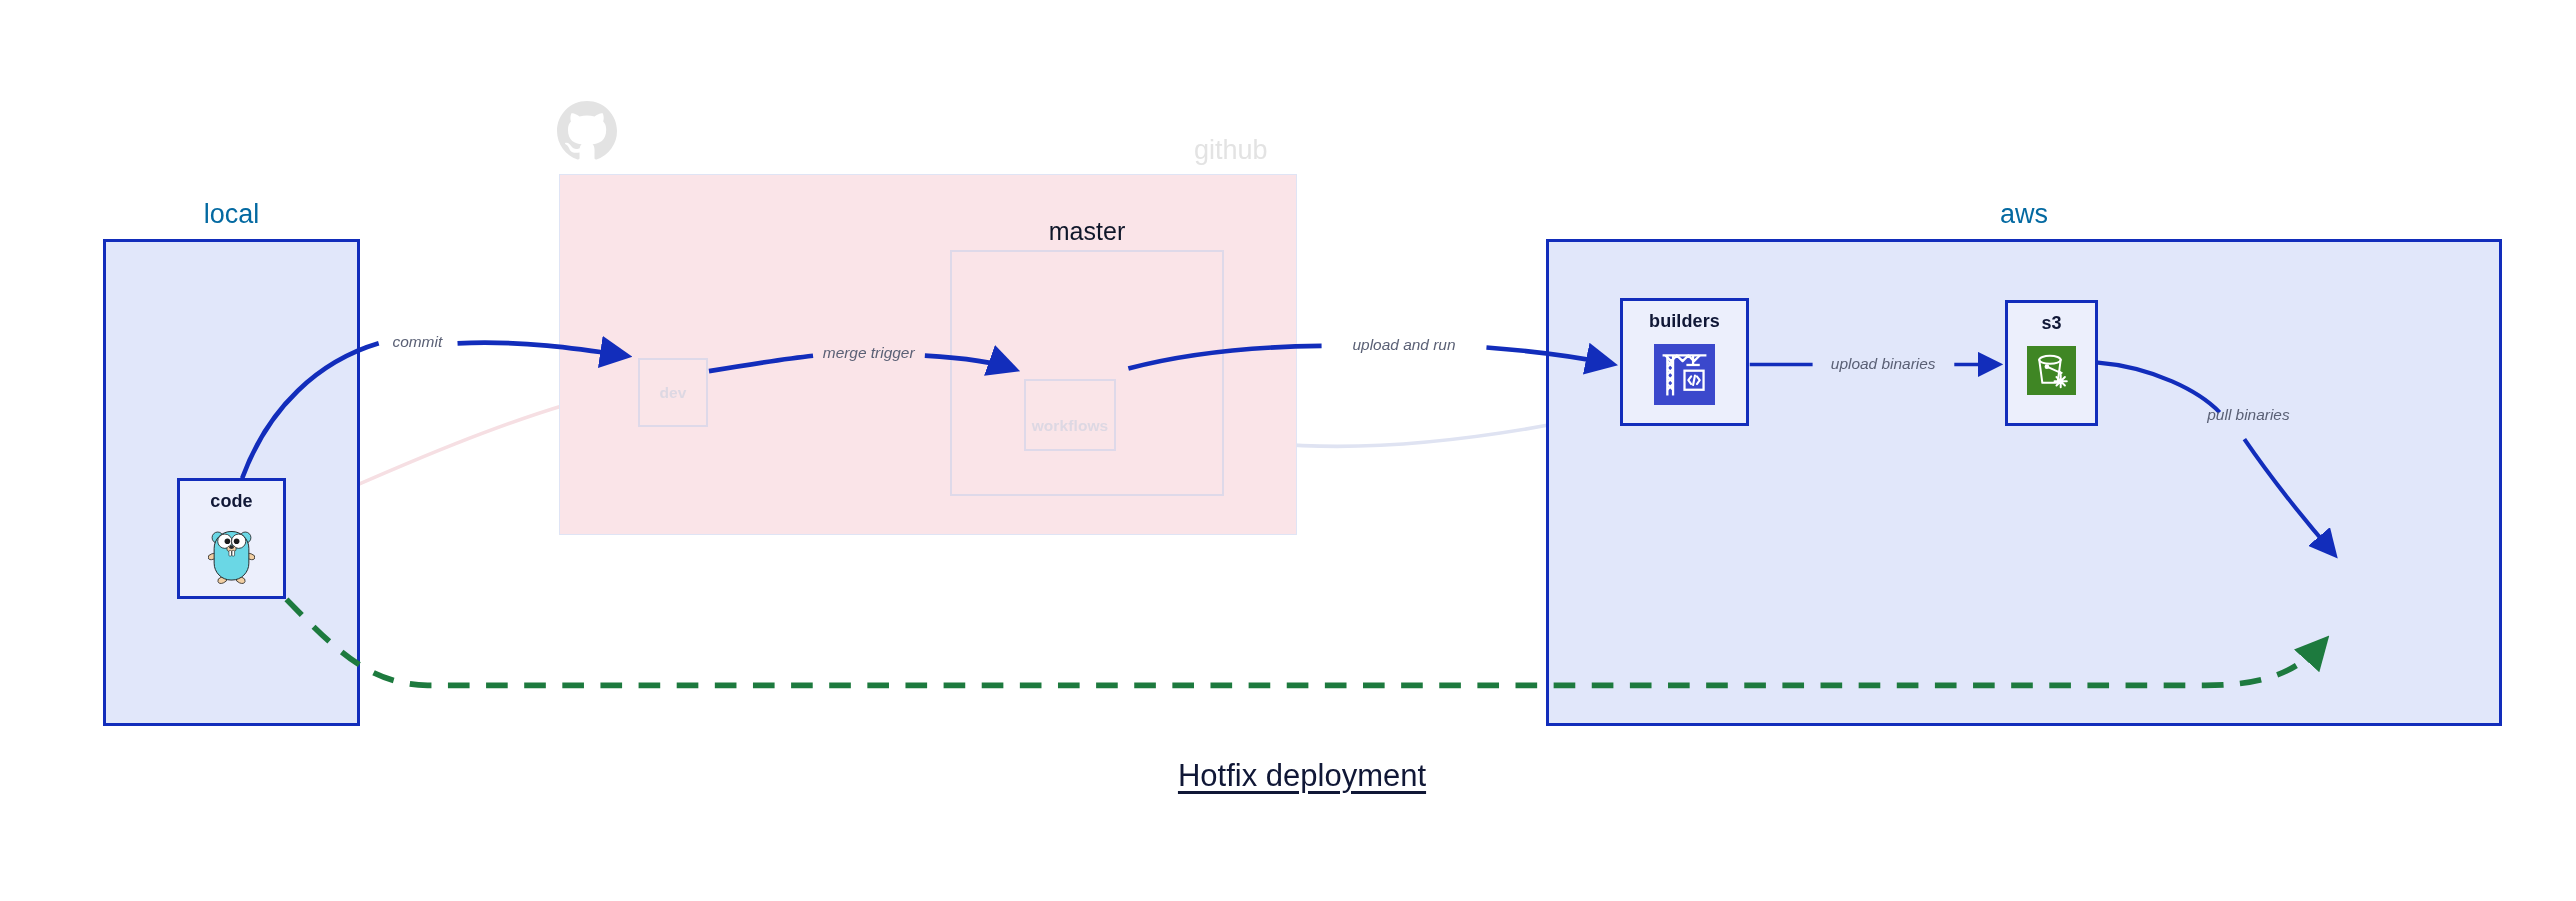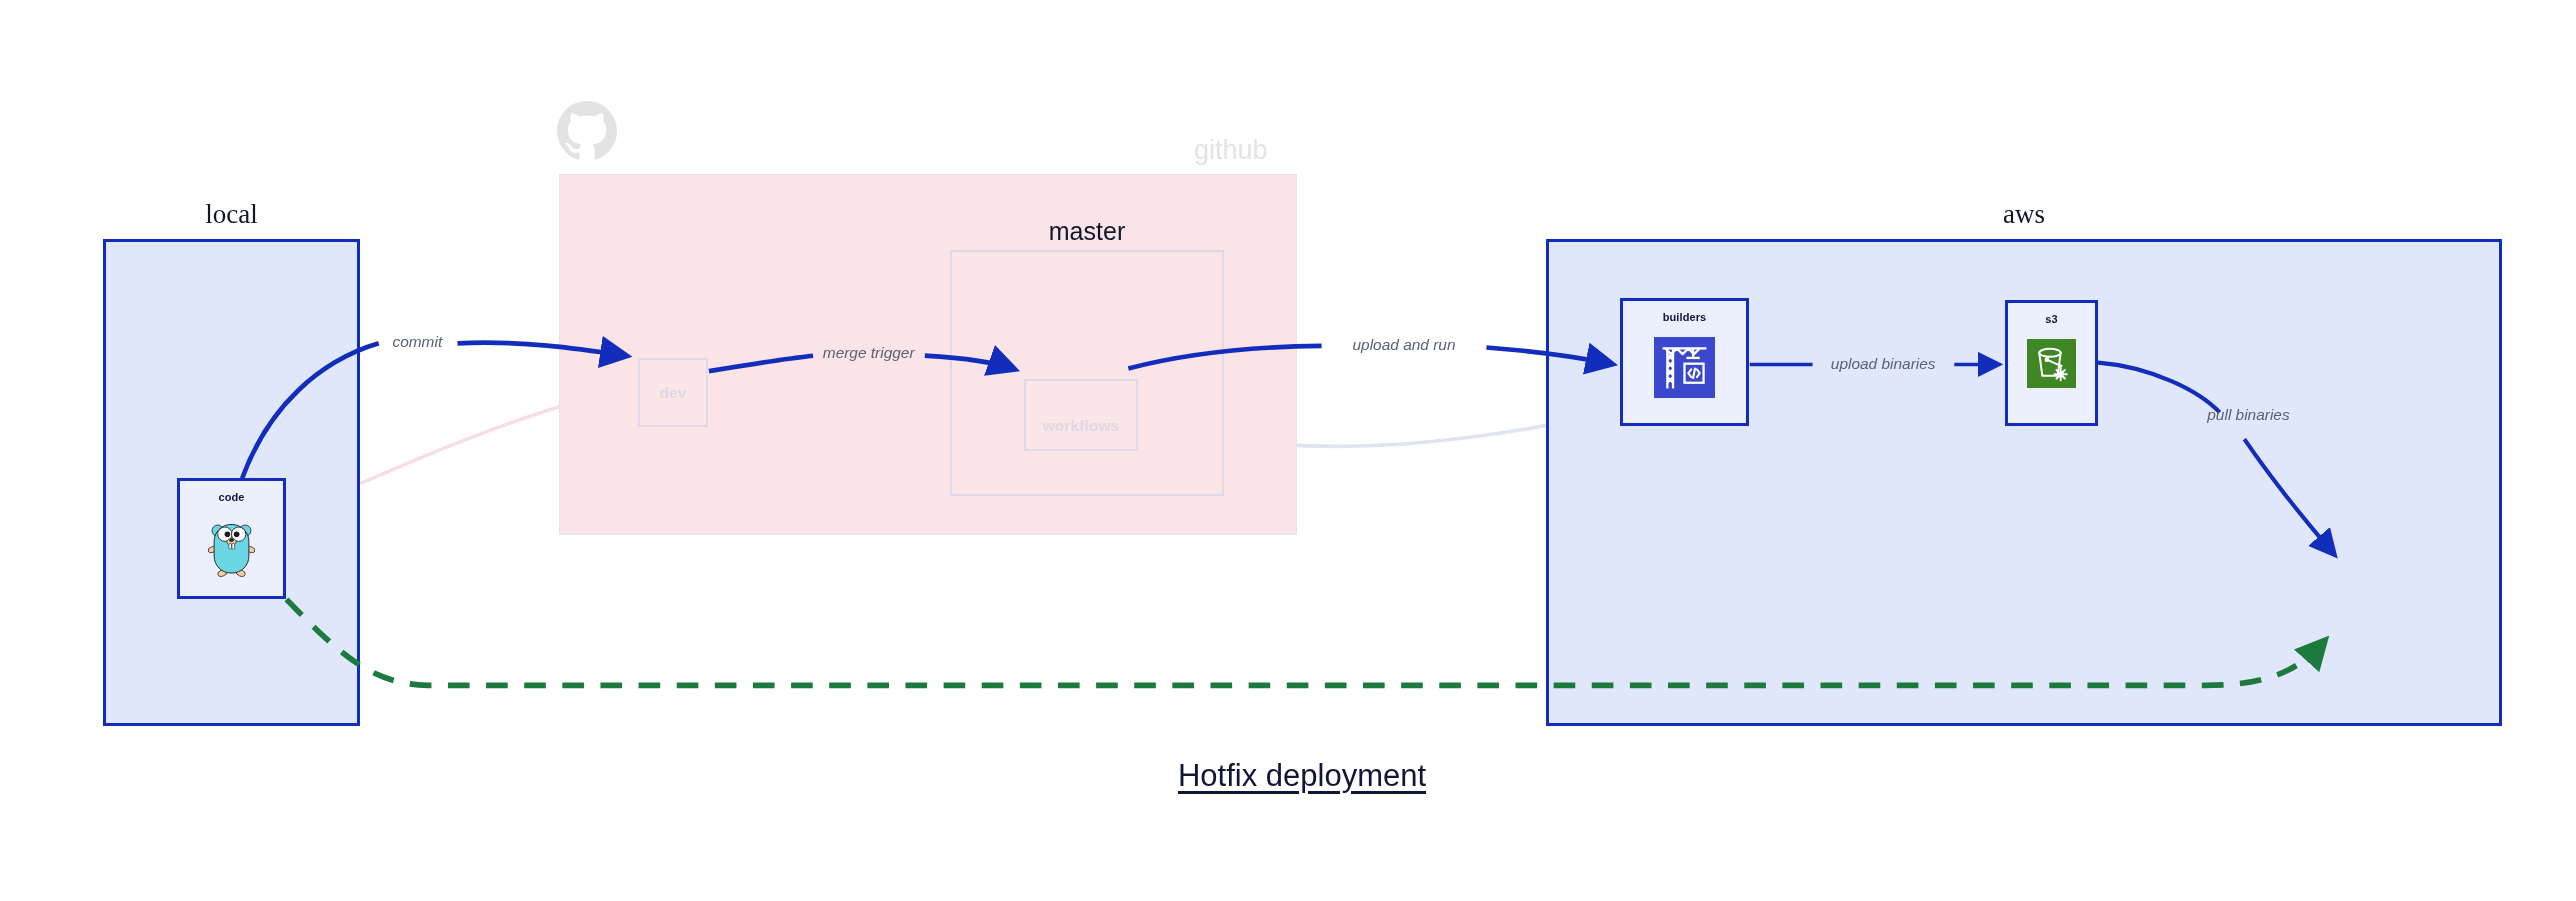--- a/index.html
+++ b/index.html
@@ -34,24 +34,23 @@
     background: transparent;
     border: 2.1px solid #ded9e9;
   }
   .group-label {
     position: absolute;
     font-family: "Liberation Sans", sans-serif;
     white-space: nowrap;
     line-height: 1;
   }
   .label-local, .label-aws {
-    color: #0f172a;
+    color: #0369a1;
     font-size: 27px;
     font-weight: 400;
-    font-family: Liberation Serif, serif;
   }
   .label-github {
     color: #e3e3e3;
     font-size: 27px;
     font-weight: 400;
   }
   .label-master {
     color: #0f172a;
     font-size: 25px;
     font-weight: 400;
@@ -60,21 +59,21 @@
   .node {
     position: absolute;
     box-sizing: border-box;
     display: flex;
     flex-direction: column;
     align-items: center;
     background: #eceffc;
     border: 3.6px solid #122dbb;
   }
   .node-title {
-    font-size: 11px;
+    font-size: 18px;
     font-weight: bold;
     color: #101736;
     margin-top: 11.3px;
     line-height: 1;
     letter-spacing: 0.1px;
   }
   .node-icon {
     margin-top: 13.4px;
   }
   
@@ -205,21 +204,21 @@
         <rect x="41" y="51" width="5" height="11" rx="1.5" fill="#ffffff" stroke="#1f1f1f" stroke-width="1.2"></rect>
         <rect x="47" y="51" width="5" height="11" rx="1.5" fill="#ffffff" stroke="#1f1f1f" stroke-width="1.2"></rect>
       </svg>
     </div>
   </div>
 
   <div class="node-faded" style="left:638px; top:330px; width:70px; height:69px;">
     <div class="node-title">dev</div>
   </div>
 
-  <div class="node-faded" style="left:1024px; top:351px; width:114px; height:72px;">
+  <div class="node-faded" style="left:1024px; top:351px; width:92px; height:72px;">
     <div class="node-title" style="margin-top:21.6px;">workflows</div>
   </div>
 
   <div class="node" style="left:1620px; top:298px; width:129px; height:128px;">
     <div class="node-title">builders</div>
     <div class="node-icon">
       <svg width="61" height="61" viewBox="0 0 64 64">
         <rect x="0" y="0" width="64" height="64" fill="#3b48cc"></rect>
         <g fill="none" stroke="#ffffff" stroke-width="2.4" stroke-linejoin="round">
 

